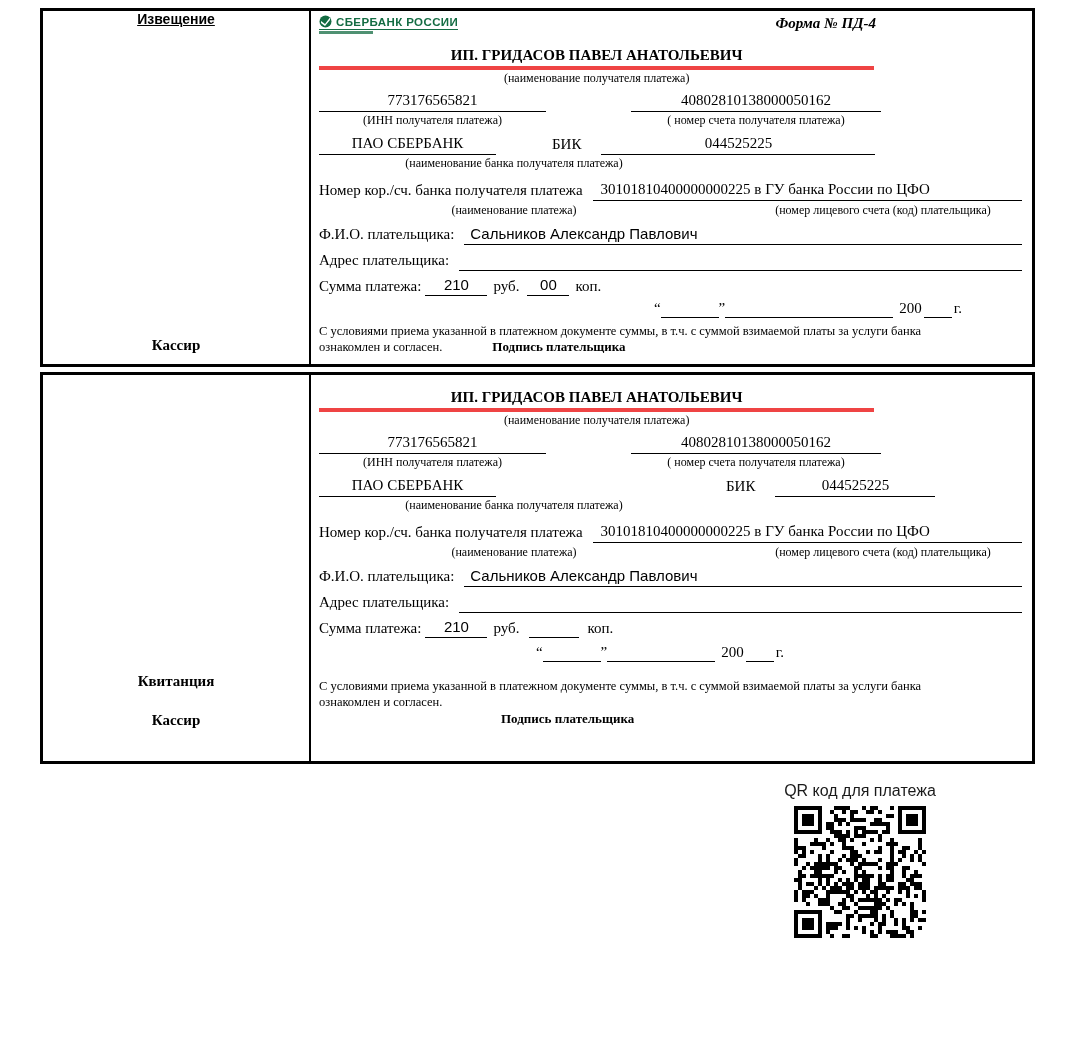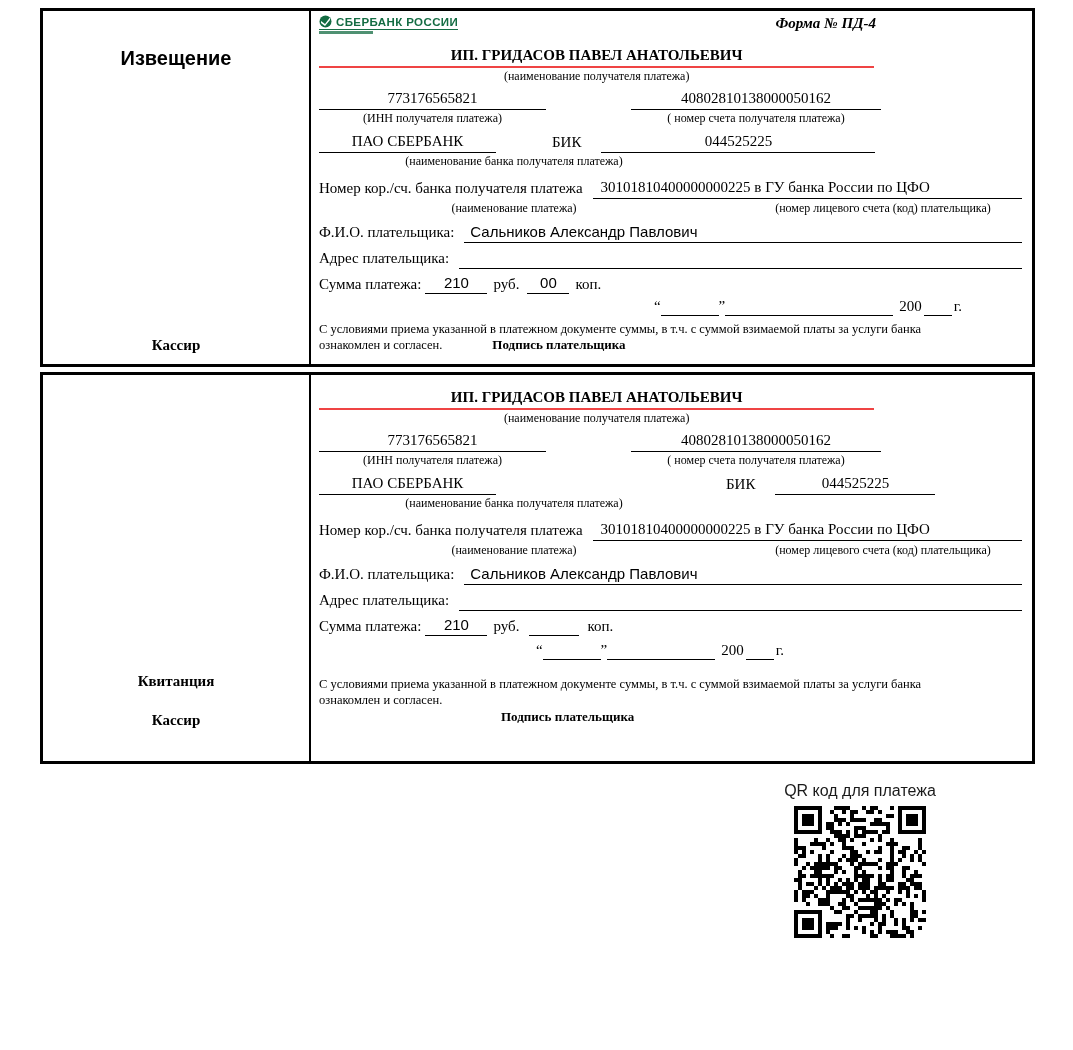--- a/index.html
+++ b/index.html
@@ -11,36 +11,36 @@
   .slip-left{width:268px;flex:none;border-right:2.5px solid #000;display:flex;
              flex-direction:column;align-items:center;box-sizing:border-box;}
   .slip-right{flex:1;padding:4px 10px 6px 8px;box-sizing:border-box;min-width:0;}
 
   .s1{min-height:359px;}
   .s2{min-height:392px;}
   .cap{font-size:12px;text-align:center;}
   .ul{border-bottom:1.5px solid #000;}
 
   
-  .notice-lbl{font-family:"Liberation Sans",sans-serif;font-weight:bold;font-size:20px;margin-top:36px;}
+  .notice-lbl{font-family:"Liberation Sans",sans-serif;font-weight:bold;font-size:14px;text-decoration:underline;}
   .s1 .cashier-lbl{font-weight:bold;font-size:15px;margin-top:auto;margin-bottom:10px;}
   .s2 .slip-left{justify-content:flex-end;gap:8px;}
   .receipt-lbl{font-weight:bold;font-size:15px;margin-bottom:14px;}
   .s2 .cashier-lbl{font-weight:bold;font-size:15px;margin-bottom:32px;}
 
   
   .hdr{display:flex;justify-content:space-between;align-items:flex-start;height:30px;}
   .logo{display:inline-block;}
   .logo-top{display:flex;align-items:center;gap:4px;border-bottom:1.5px solid #146c43;padding-bottom:1px;}
   .logo-brand{color:#146c43;font-family:"Liberation Sans",sans-serif;font-weight:bold;
               font-size:11.5px;letter-spacing:.4px;}
   .logo-sub{width:54px;height:3px;background:#146c43;opacity:.75;margin-top:1px;}
   .form-no{font-weight:bold;font-style:italic;font-size:15px;margin-right:146px;}
 
-  .name-wrap{width:79%;text-align:center;border-bottom:2px solid #ef4444;
+  .name-wrap{width:79%;text-align:center;border-bottom:4px solid #ef4444;
              font-weight:bold;font-size:15px;height:21px;line-height:21px;}
   .name-wrap.mt{margin-top:8px;}
   .cap-name{width:79%;height:17px;line-height:17px;}
 
   
   .cols{display:flex;margin-top:3px;}
   .c1{width:227px;text-align:center;font-size:15px;height:21px;line-height:21px;}
   .csp{width:85px;flex:none;}
   .c2{width:250px;text-align:center;font-size:15px;height:21px;line-height:21px;}
   .caps{display:flex;}

